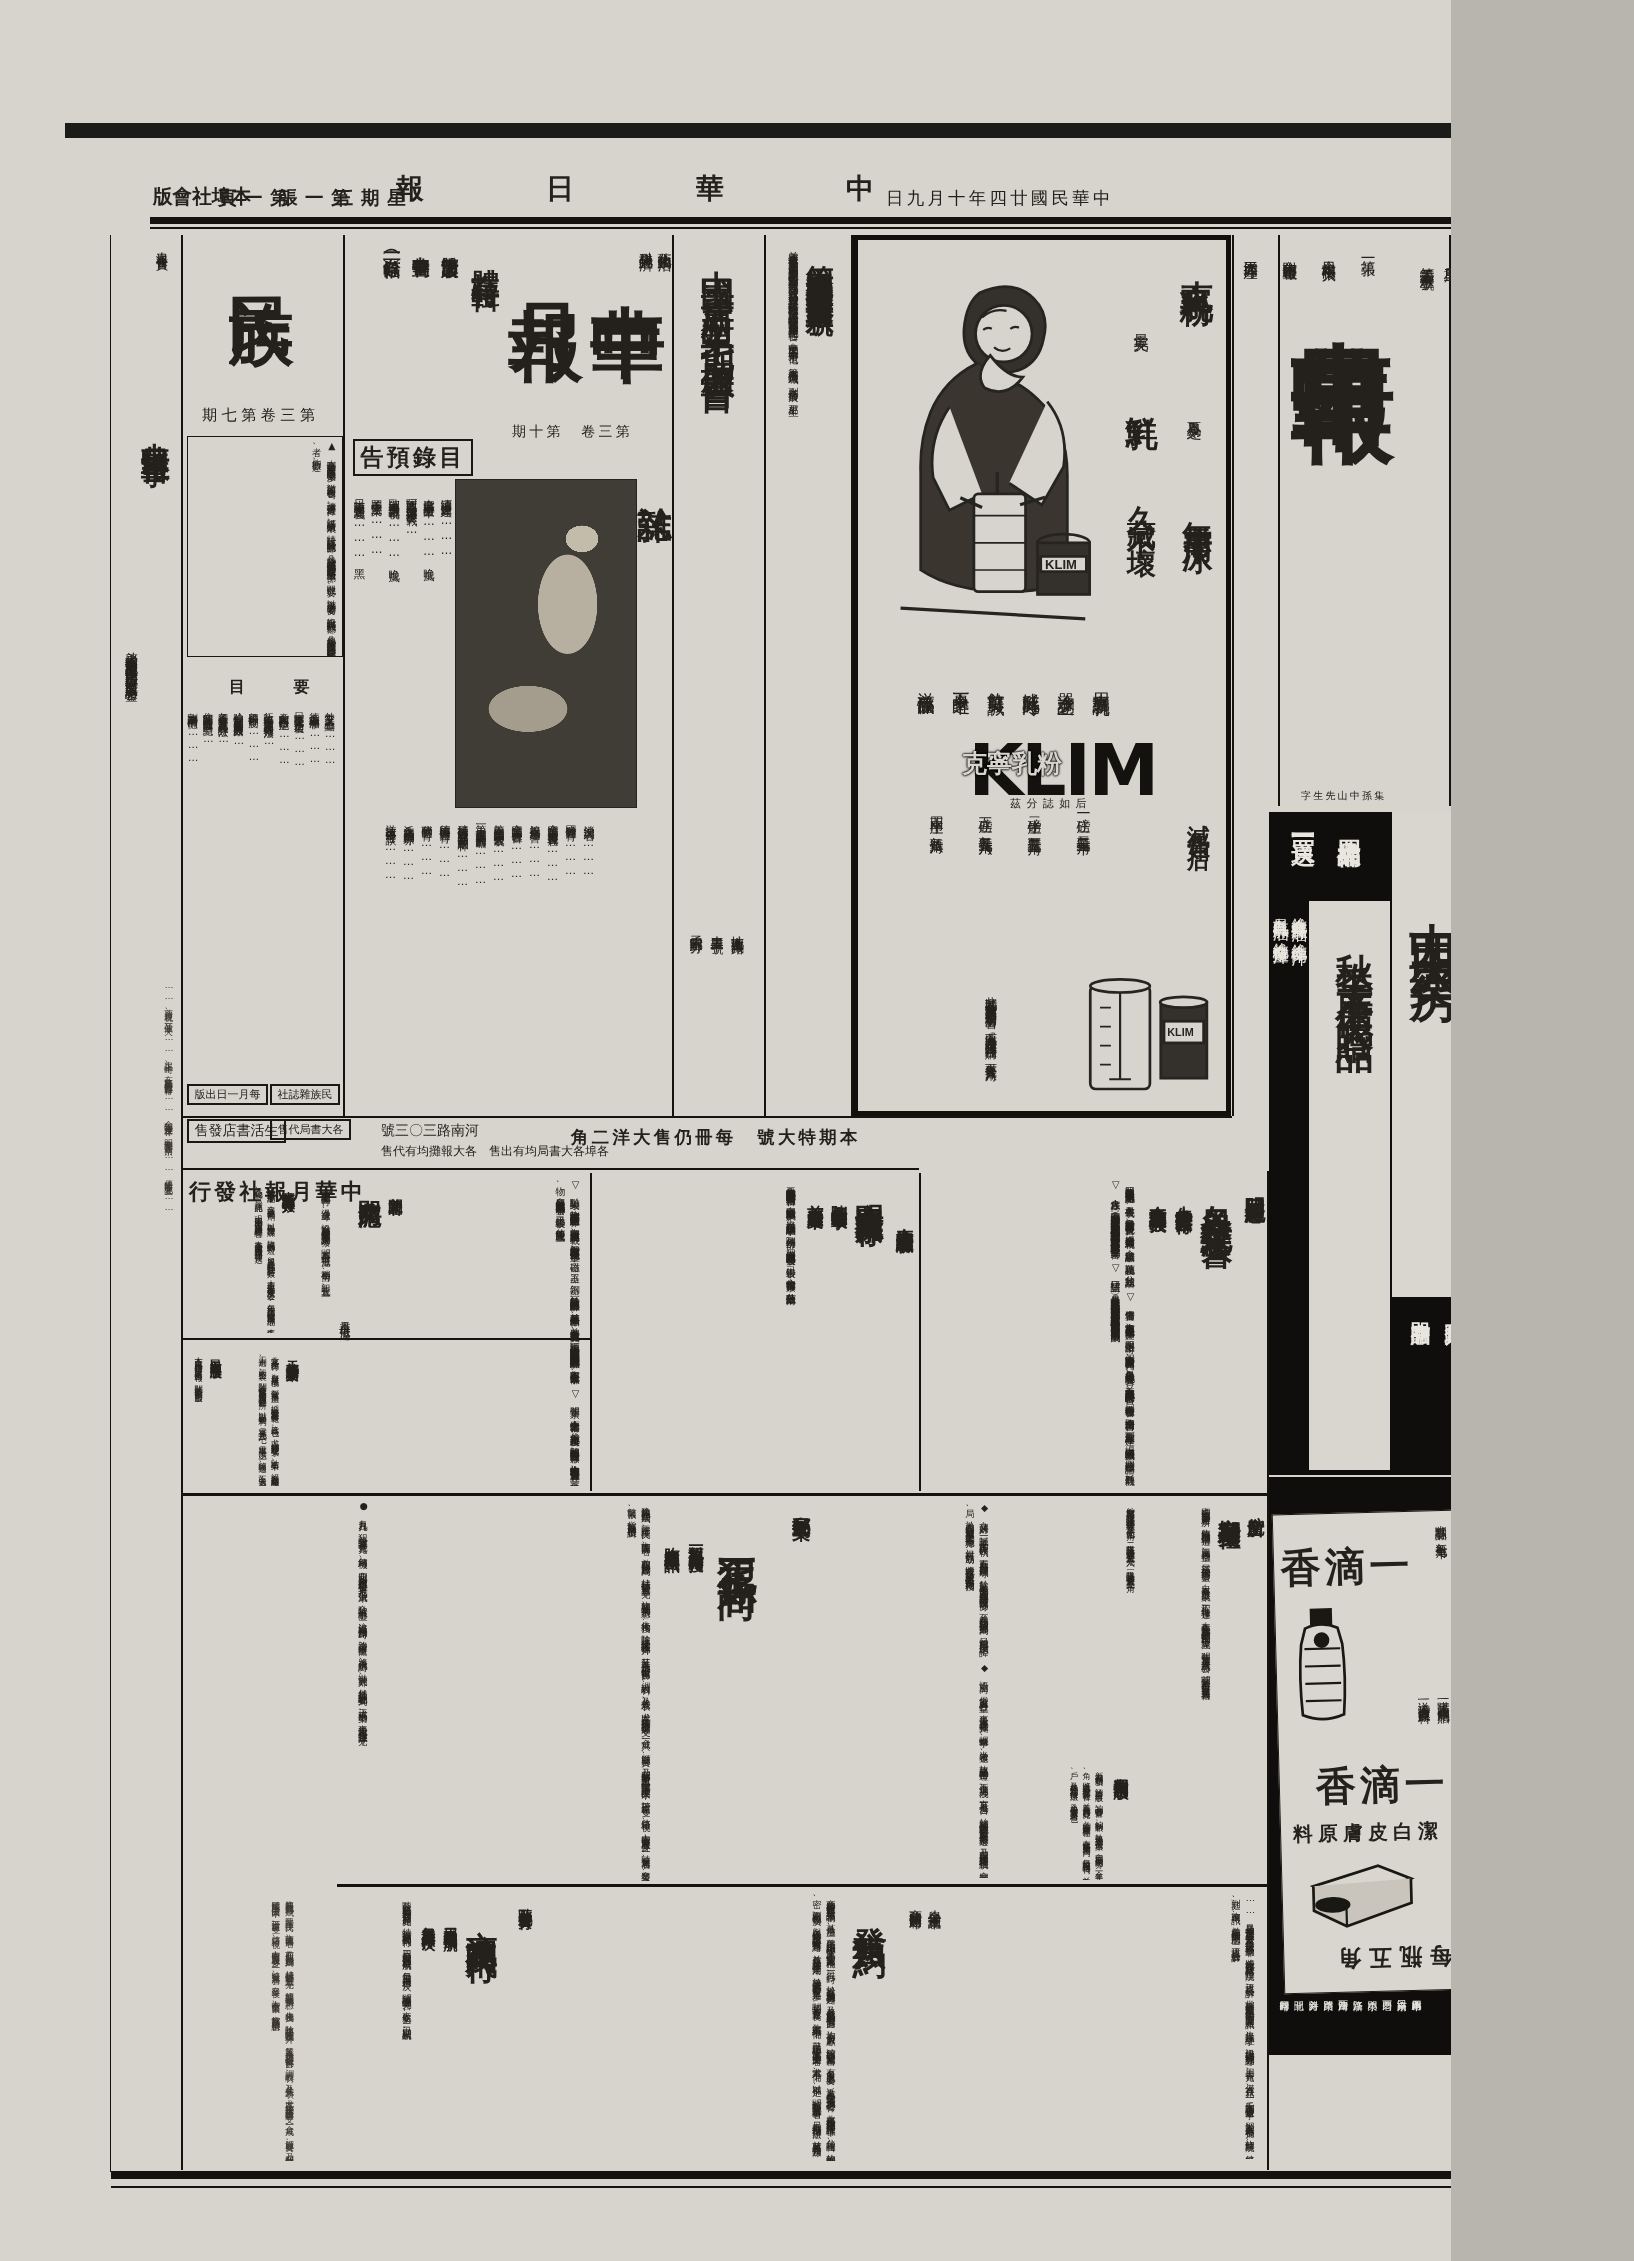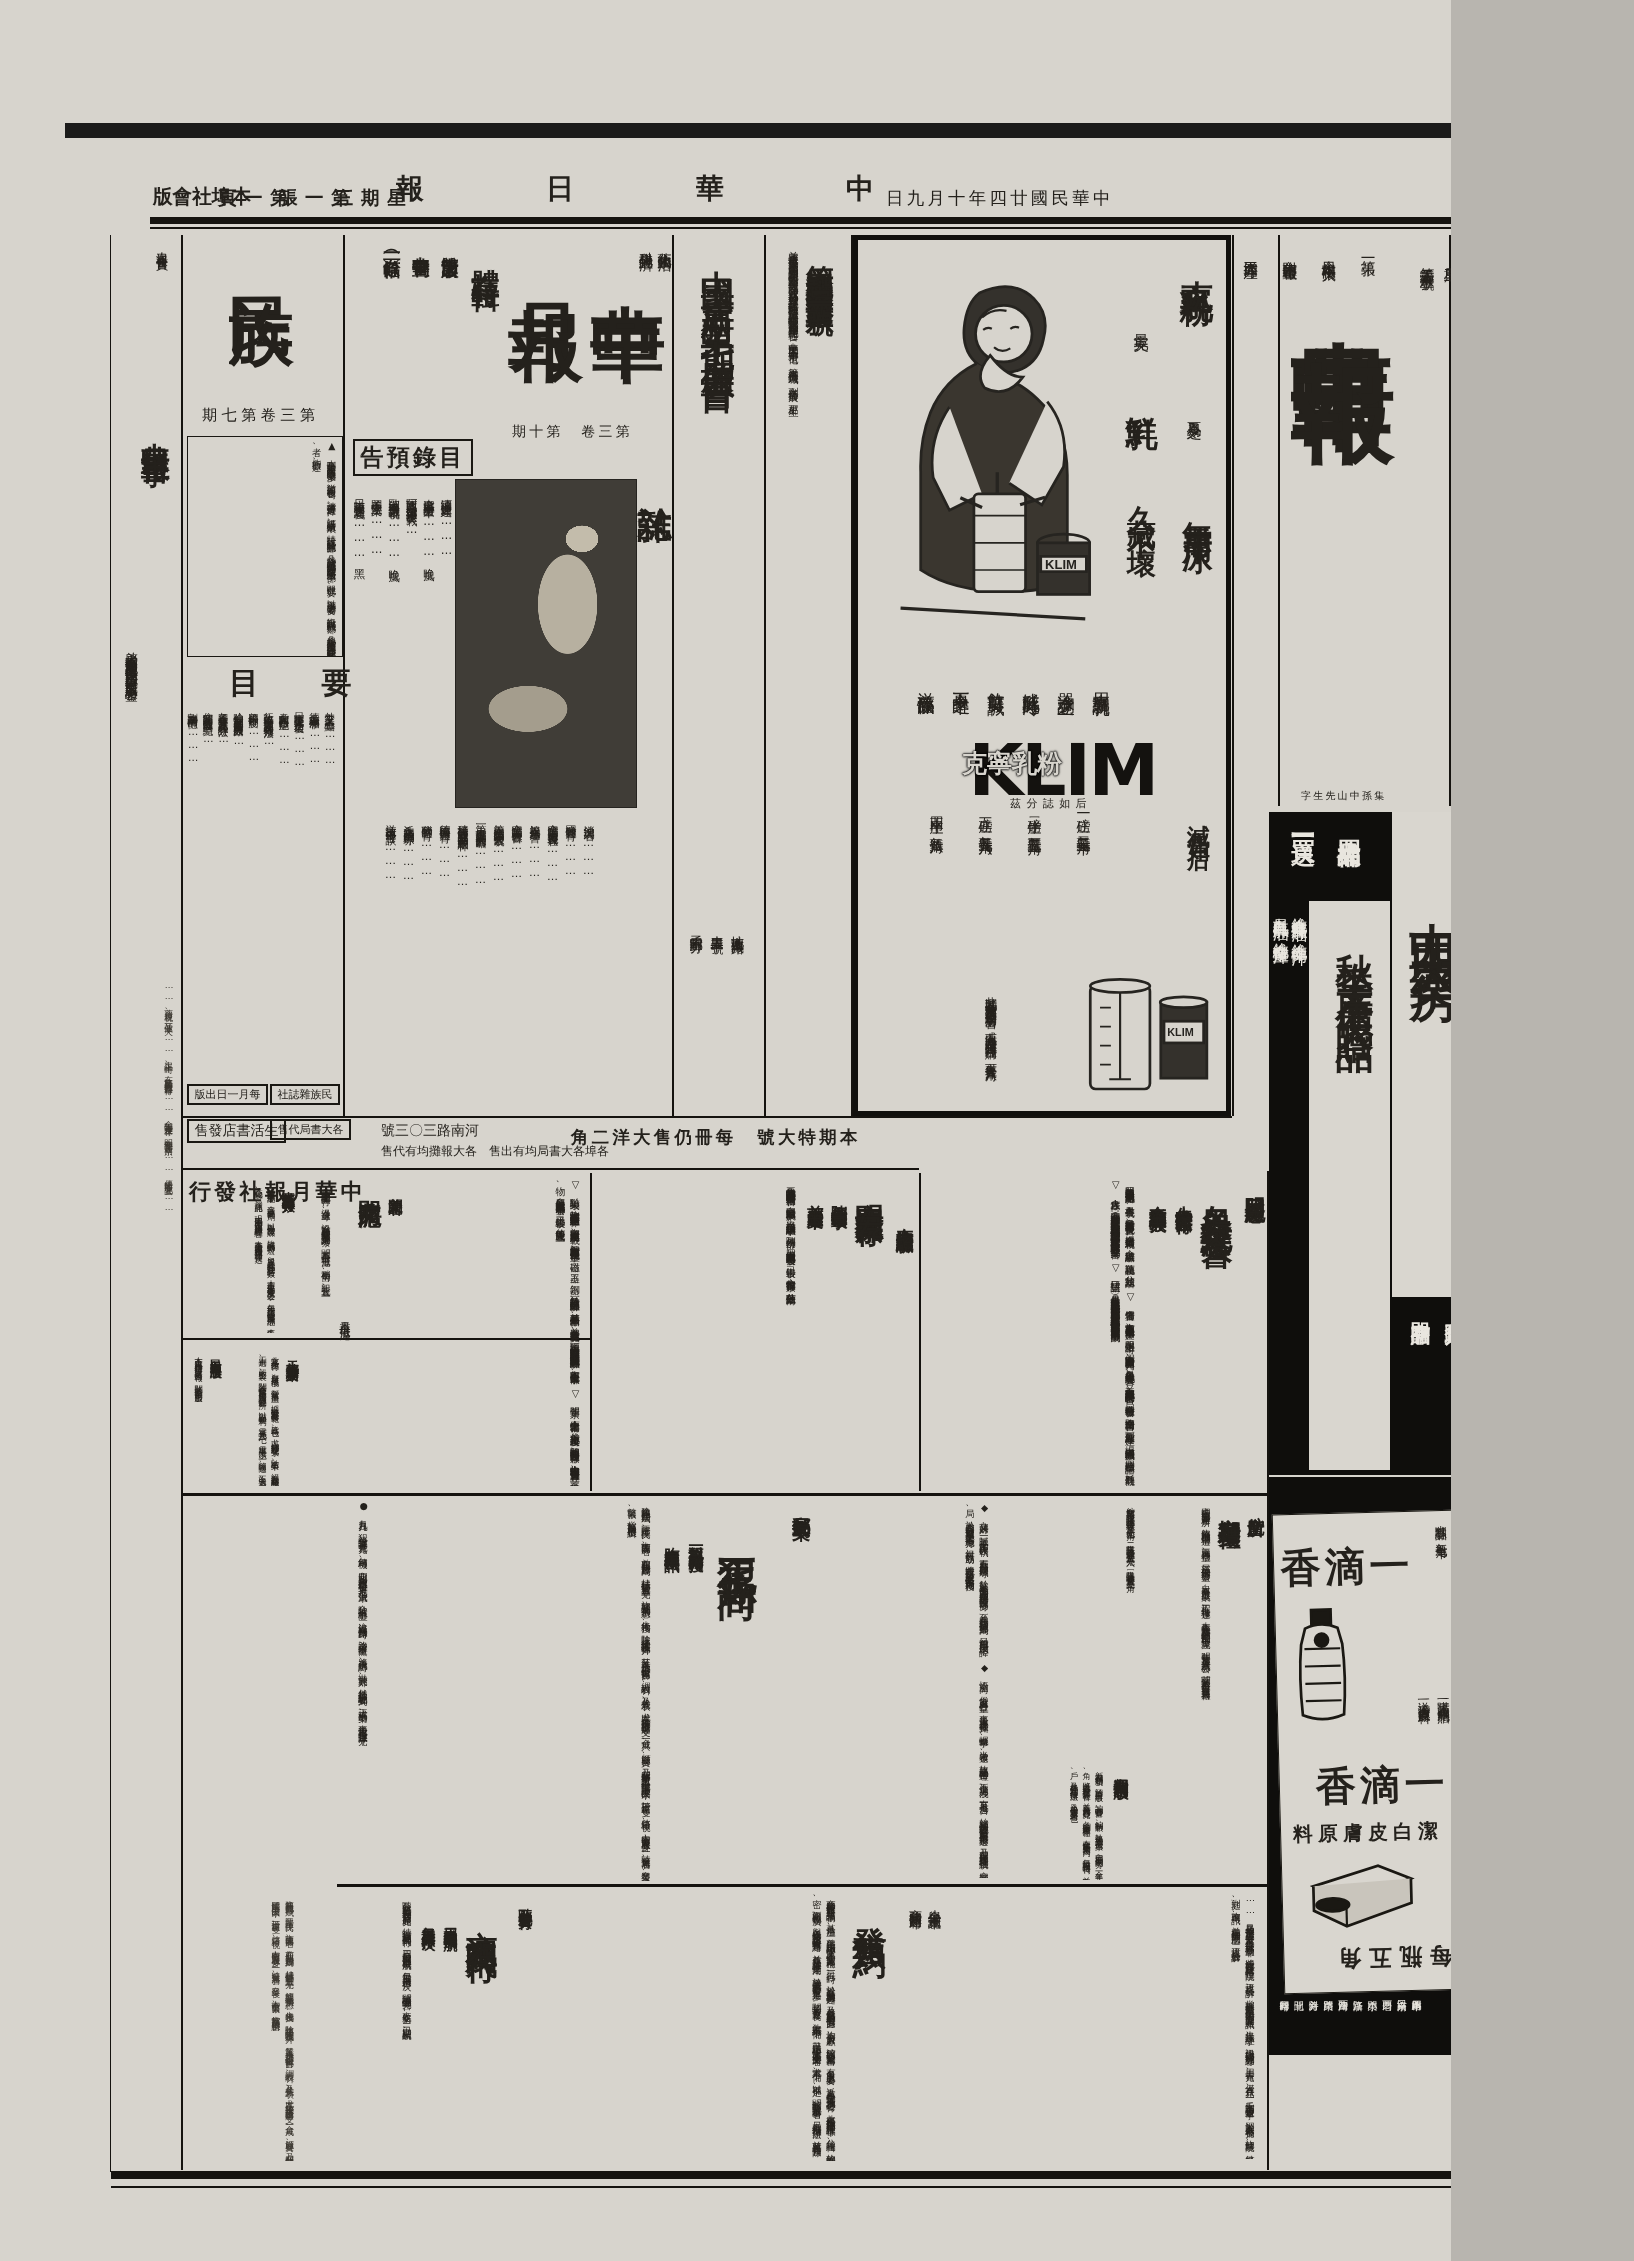--- a/index.html
+++ b/index.html
@@ -169,21 +169,21 @@
 游泳技術中外古今談…………</div>
 
   <div class="h b" style="left:571px;top:1125px;font-size:17.4px;letter-spacing:3.3px;">角二洋大售仍冊每　號大特期本</div>
   <div class="h b serif" style="left:189px;top:1177px;font-size:22px;letter-spacing:3.3px;">行發社報月華中</div>
   <div class="h" style="left:381px;top:1122px;font-size:14px;">號三〇三路南河</div>
   <div class="h" style="left:381px;top:1143px;font-size:12px;">售代有均攤報大各　售出有均局書大各埠各</div>
 
   <div class="v b serif" style="left:229px;top:245px;height:152px;font-size:66px;line-height:1;">民族</div>
   <div class="h" style="left:202px;top:405px;font-size:15.2px;letter-spacing:4.4px;">期七第卷三第</div>
   <div class="v" style="left:187px;top:436px;width:147px;height:212px;font-size:9.3px;line-height:14.7px;border:1.1px solid #1a1813;padding:3.3px;">▲本刊鑒於年來國內出版物衆多、猶如雨後春筍、讀者苦於選擇、訂購手續麻煩、特設代訂全國雜誌部、凡愛讀諸君祇須開列雜誌名稱逕函本部、即代辦妥、以應讀者之需要、復設郵購代辦部、凡學校圖書館及個人團體委託代辦各種書報事務者、均所歡迎、</div>
-  <div class="h b serif" style="left:229px;top:663px;font-size:30px;letter-spacing:16.3px;">目　要</div>
+  <div class="h b serif" style="left:229px;top:677px;font-size:16px;letter-spacing:16.3px;">目　要</div>
   <div class="v" style="left:185px;top:704px;height:370px;font-size:10.3px;line-height:15.2px;">外交上之又一重心點…………
 德意志與歐洲和平…………
 日本陸軍大臣更迭之前後…………
 意大利與阿比西尼亞…………
 行政效率增進之原因及其補救方法……
 美國銀行制度…………
 哈伯仲裁制度的過去及其失敗原因……
 各國青年失業狀況及其統計方法……
 住宅問題各國的發展（一續完）……
 割讓臺灣的回憶…………</div>

